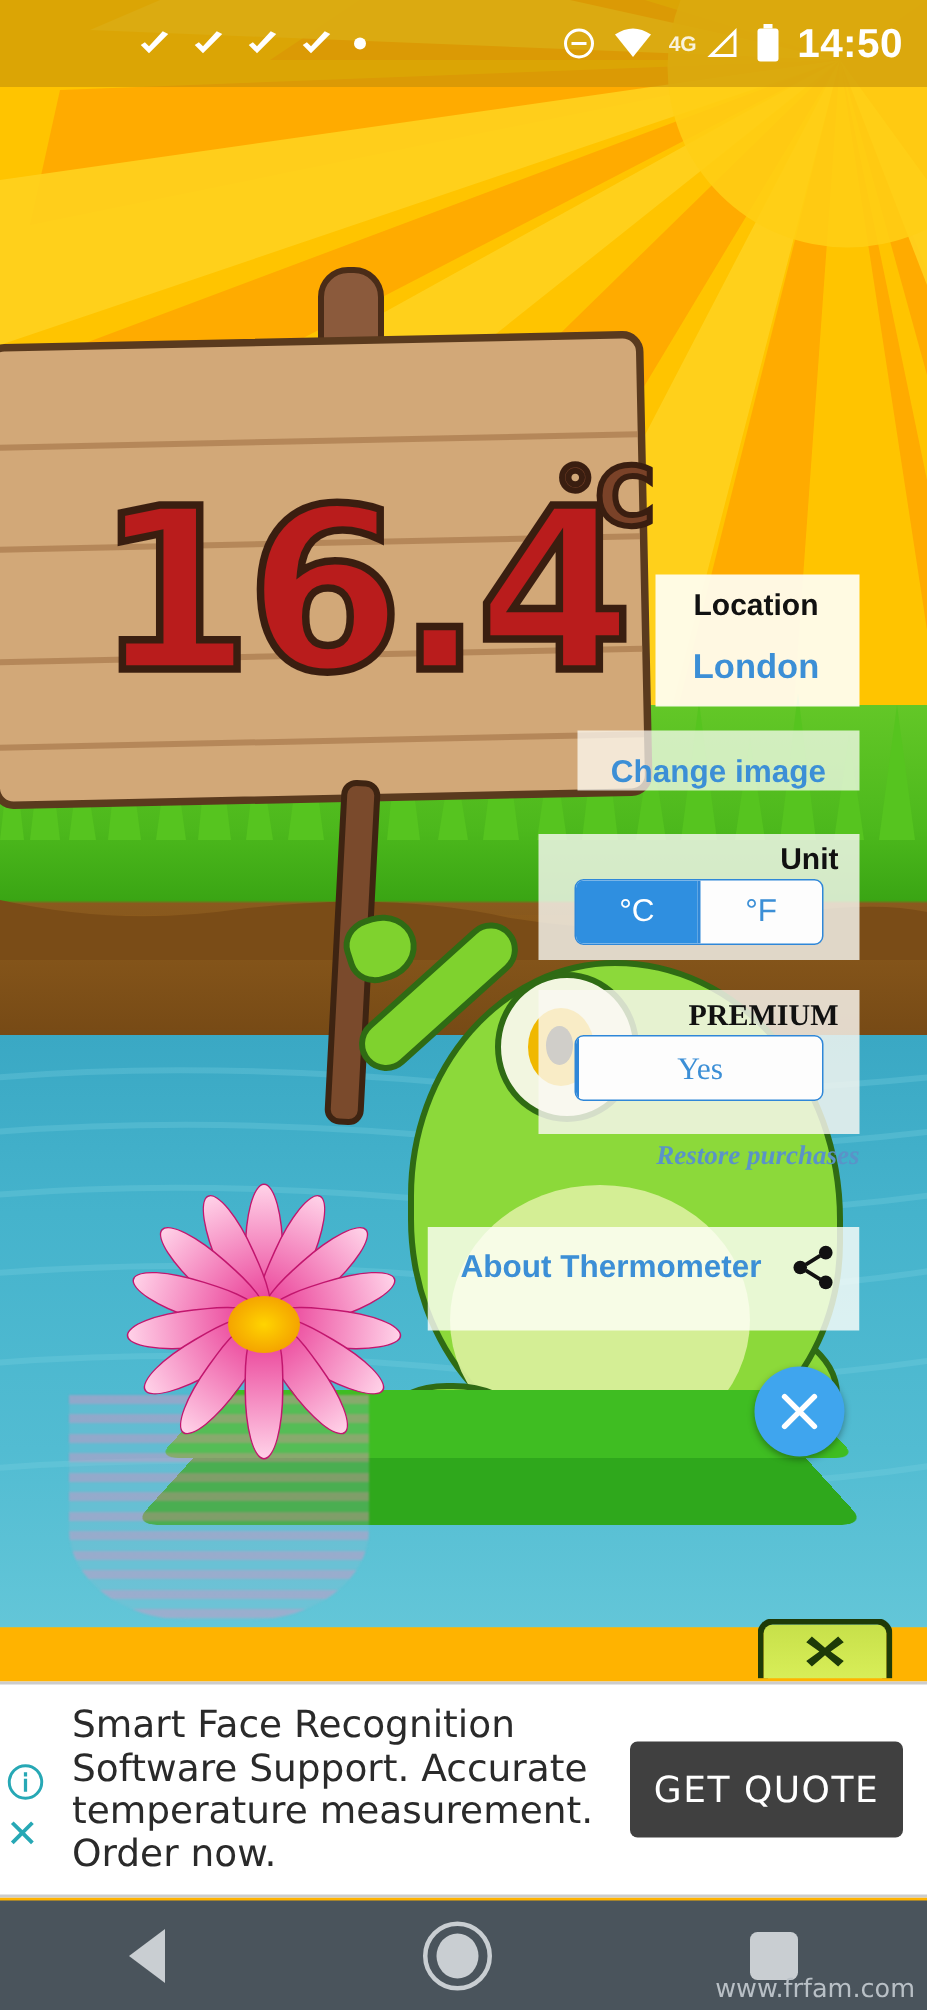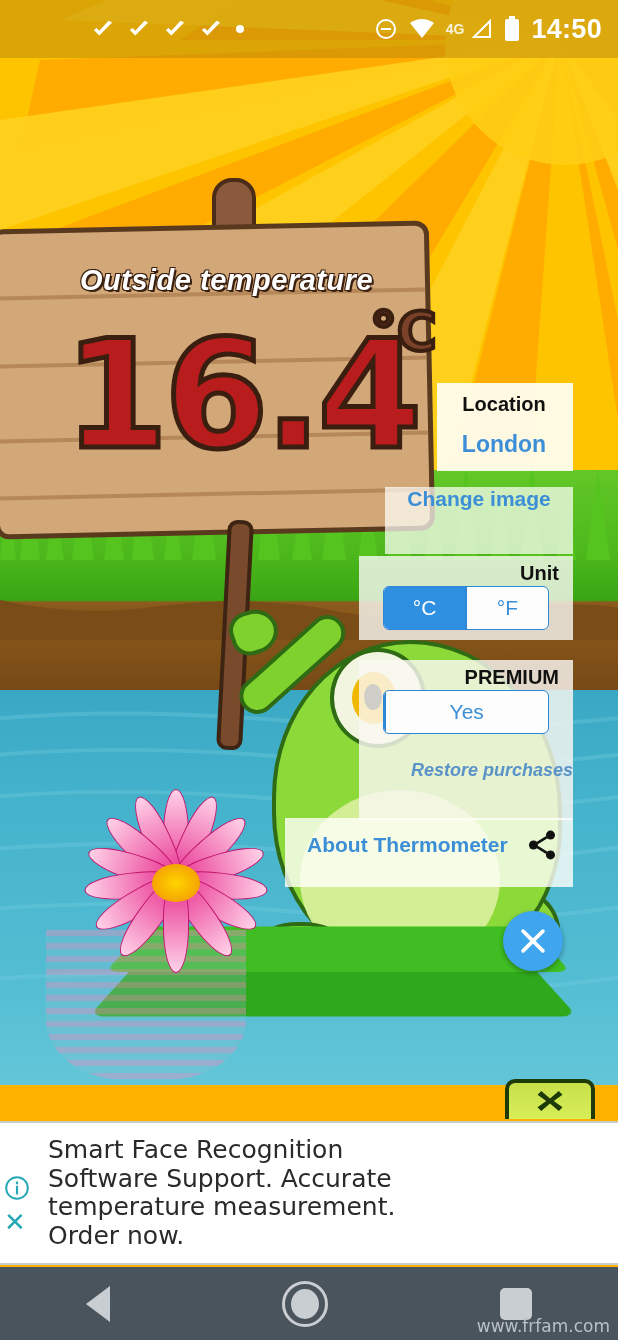--- a/index.html
+++ b/index.html
@@ -167,29 +167,29 @@
   
   .panel{
     position:absolute;z-index:30;
     background:rgba(255,255,250,0.88);
   }
   .panel-location{left:437px;top:383px;width:136px;height:88px;
     padding:10px 2px 0 0;text-align:center;background:rgba(255,253,240,0.94);}
   .lbl-location{font-size:20px;font-weight:700;color:#111;line-height:1.1;}
   .val-location{font-size:23px;font-weight:700;color:#3c8fd6;margin-top:16px;}
 
-  .panel-change{left:385px;top:487px;width:188px;height:67px;
-    display:flex;align-items:flex-start;justify-content:center;
+  .panel-change{left:385px;top:487px;width:188px;height:40px;
+    display:flex;align-items:flex-end;justify-content:center;
     background:rgba(255,255,250,0.72);}
   .lnk-change{font-size:21px;font-weight:700;color:#3c8fd6;}
 
   .panel-unit{left:359px;top:556px;width:214px;height:84px;
     background:rgba(250,250,245,0.80);padding:6px 14px 0 0;}
-  .panel-premium{left:359px;top:660px;width:214px;height:160px;
-    background:rgba(250,248,242,0.82);padding:6px 14px 0 0;}
+  .panel-premium{left:359px;top:660px;width:214px;height:96px;
+    background:rgba(250,248,242,0.82);padding:6px 14px 0 0;font-family:Liberation Serif, serif;}
   .panel-head{font-size:20px;font-weight:700;color:#111;text-align:right;line-height:1.1;}
 
   .seg{
     position:absolute;left:24px;top:30px;width:166px;height:44px;
     border:1.5px solid #2f87d8;border-radius:6px;overflow:hidden;display:flex;
     background:#fdfdfd;
   }
   .seg-btn{
     flex:1;display:flex;align-items:center;justify-content:center;
     font-size:21px;color:#3c8fd6;font-weight:400;
@@ -329,21 +329,20 @@
 
     <div class="post"></div>
     <div class="sign">
       <div class="plank-line" style="top:62px;"></div>
       <div class="plank-line" style="top:130px;"></div>
       <div class="plank-line" style="top:205px;"></div>
       <div class="plank-line" style="top:262px;"></div>
     </div>
     <div class="post-stick"></div>
 
-    <div class="sign-title">Outside temperature</div>
     <div class="sign-temp">16.4</div>
     <div class="sign-unit">°C</div>
 
     <div class="frog-knee"></div>
     <div class="frog-body"></div>
     <div class="frog-belly"></div>
     <div class="frog-eye"></div>
     <div class="frog-pupil"></div>
     <div class="frog-arm"></div>
     <div class="frog-hand"></div>
@@ -458,20 +457,21 @@
   </div>
 
   <div class="ad-banner">
     <svg class="ad-info" viewBox="0 0 24 24">
       <circle cx="12" cy="12" r="10" fill="none" stroke="#27a8b5" stroke-width="1.8"></circle>
       <rect x="11" y="10" width="2" height="8" fill="#27a8b5"></rect>
       <rect x="11" y="6" width="2" height="2.6" fill="#27a8b5"></rect>
     </svg>
     <div class="ad-x">✕</div>
     <div class="ad-text">Smart Face Recognition Software Support. Accurate temperature measurement. Order now.</div>
+    <div class="ad-cta">GET QUOTE</div>
   </div>
 
   <div class="navbar">
     <div class="nav-back"></div>
     <div class="nav-home"></div>
     <div class="nav-recent"></div>
   </div>
   <div class="watermark">www.frfam.com</div>
 
 </div>

